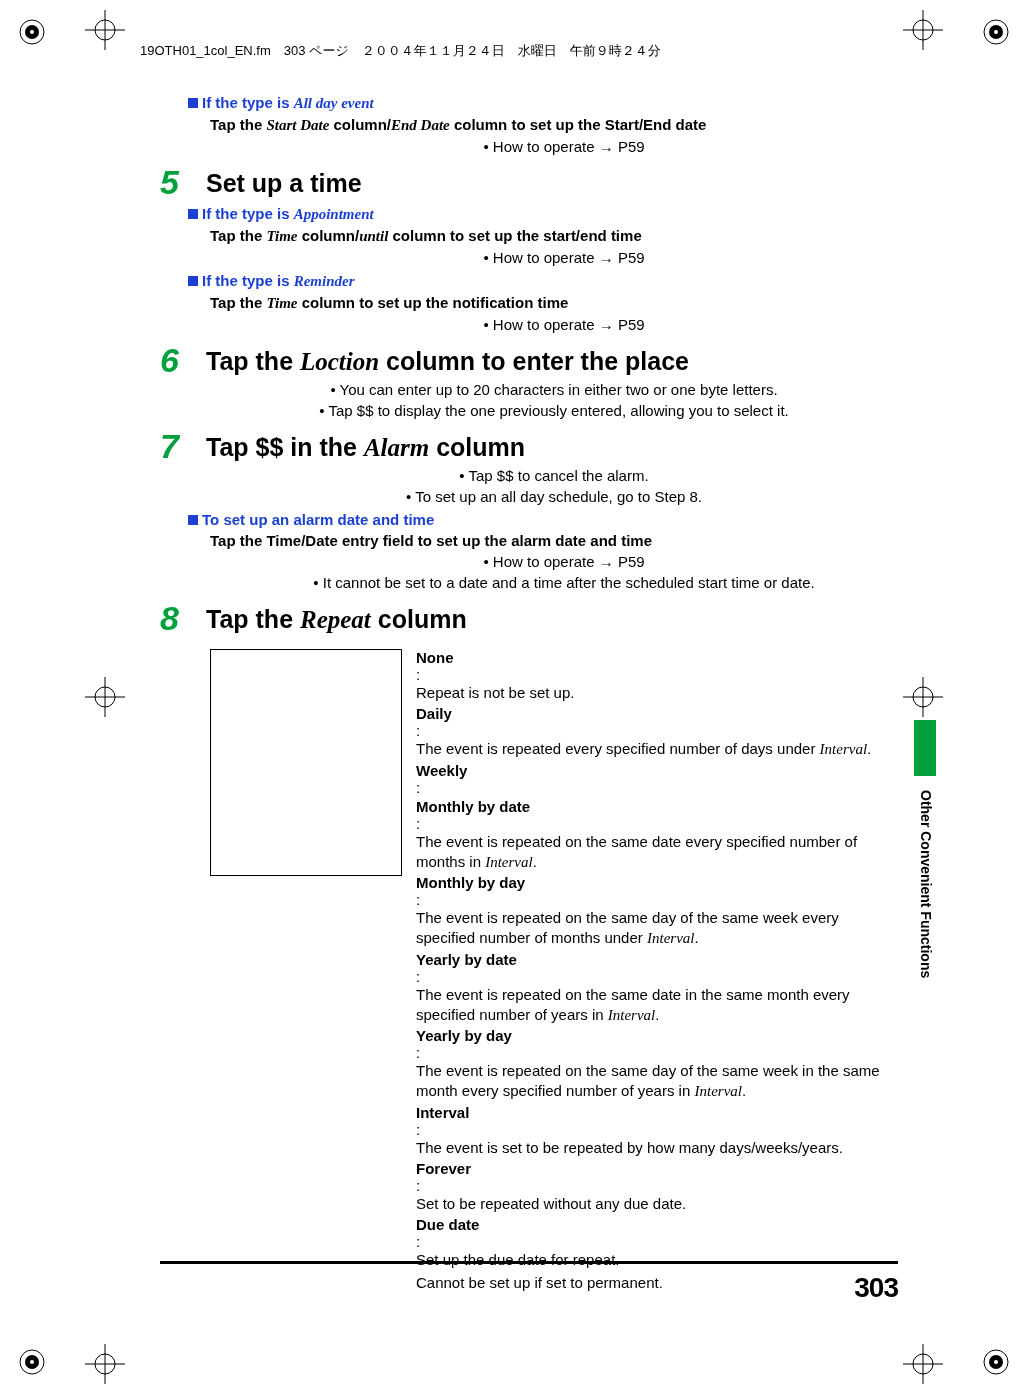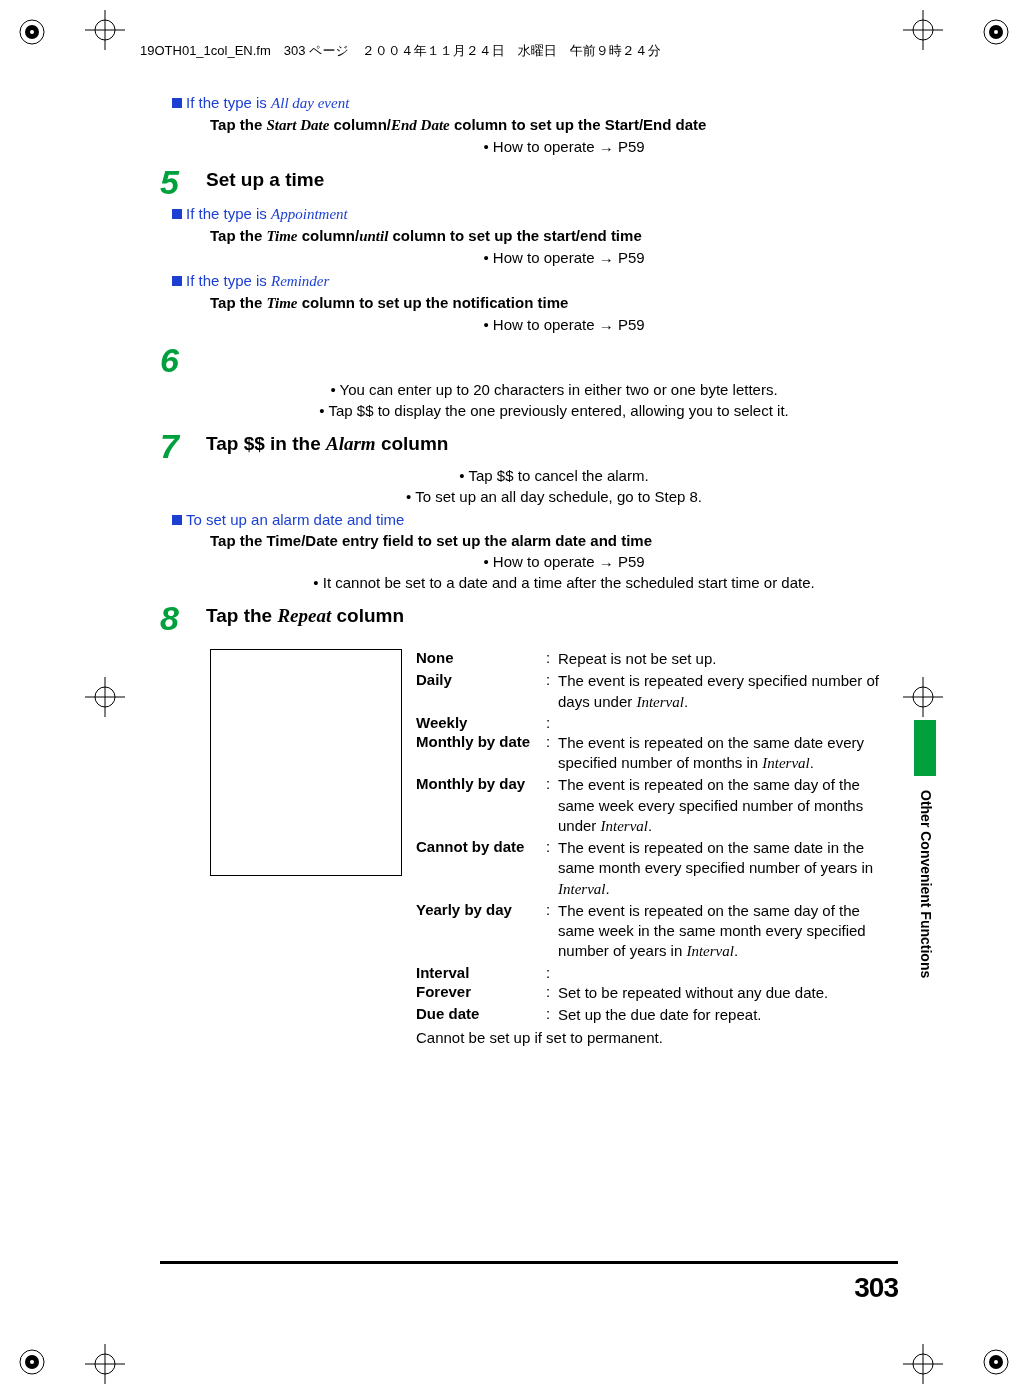--- a/index.html
+++ b/index.html
@@ -48,23 +48,23 @@
   .blue-sq {
     display: inline-block;
     width: 10px;
     height: 10px;
     background: #1a3fd1;
     margin-right: 4px;
     vertical-align: baseline;
   }
   .blue-heading {
     color: #1a3fd1;
-    font-weight: normal;
-    font-size: 15px;
-    margin-left: 12px;
+    font-weight: bold;
+    font-size: 15px;
+    margin-left: 28px;
     margin-top: 6px;
   }
   .bold-line {
     font-weight: bold;
     font-size: 15px;
     margin-left: 50px;
     margin-top: 4px;
   }
   .bullet {
     font-size: 15px;
@@ -91,21 +91,21 @@
     font-size: 34px;
     font-weight: bold;
     font-style: italic;
     width: 46px;
     line-height: 1;
     flex-shrink:0;
     text-align:left;
   }
   .step-title {
     font-weight: bold;
-    font-size: 19px;
+    font-size: 25px;
     padding-top: 4px;
     text-align: center;
   }
   .step-body {
     margin-left: 50px;
   }
   em, .ital { font-style: italic; font-family: "Times New Roman", Times, serif; }
 
   .repeat-area {
     display: flex;
@@ -120,20 +120,21 @@
     flex-shrink: 0;
     background: #fff;
   }
   .defs {
     flex: 1;
     font-size: 15px;
   }
   .def-row {
     display: flex;
     margin-bottom: 2px;
+    flex-direction: column;
   }
   .def-label {
     font-weight: bold;
     width: 130px;
     flex-shrink: 0;
   }
   .def-colon {
     width: 12px;
     flex-shrink:0;
   }
@@ -275,20 +276,23 @@
   <div class="blue-heading">
     <span class="blue-sq"></span><span>If the type is </span><span class="ital">Reminder</span>
   </div>
   <div class="bold-line">
     <span>Tap the </span><span class="ital">Time</span><span> column to set up the notification time</span>
   </div>
   <div class="bullet">How to operate → P59</div>
 
   <div class="step-row">
     <div class="step-num">6</div>
+    <div class="step-title">
+      <span>Tap the </span><span class="ital">Loction</span><span> column to enter the place</span>
+    </div>
   </div>
   <div class="step-body">
     <div class="bullet" style="margin-left:0">You can enter up to 20 characters in either two or one byte letters.</div>
     <div class="bullet" style="margin-left:0">Tap $$ to display the one previously entered, allowing you to select it.</div>
   </div>
 
   <div class="step-row">
     <div class="step-num">7</div>
     <div class="step-title">
       <span>Tap $$ in the </span><span class="ital">Alarm</span><span> column</span>
@@ -334,32 +338,33 @@
           <div class="def-label">Monthly by date</div>
           <div class="def-colon">:</div>
           <div class="def-desc">The event is repeated on the same date every specified number of months in <span class="ital">Interval</span>.</div>
         </div>
         <div class="def-row">
           <div class="def-label">Monthly by day</div>
           <div class="def-colon">:</div>
           <div class="def-desc">The event is repeated on the same day of the same week every specified number of months under <span class="ital">Interval</span>.</div>
         </div>
         <div class="def-row">
-          <div class="def-label">Cannot by date</div>
+          <div class="def-label">Yearly by date</div>
           <div class="def-colon">:</div>
           <div class="def-desc">The event is repeated on the same date in the same month every specified number of years in <span class="ital">Interval</span>.</div>
         </div>
         <div class="def-row">
           <div class="def-label">Yearly by day</div>
           <div class="def-colon">:</div>
           <div class="def-desc">The event is repeated on the same day of the same week in the same month every specified number of years in <span class="ital">Interval</span>.</div>
         </div>
         <div class="def-row">
           <div class="def-label">Interval</div>
           <div class="def-colon">:</div>
+          <div class="def-desc">The event is set to be repeated by how many days/weeks/years.</div>
         </div>
         <div class="def-row">
           <div class="def-label">Forever</div>
           <div class="def-colon">:</div>
           <div class="def-desc">Set to be repeated without any due date.</div>
         </div>
         <div class="def-row">
           <div class="def-label">Due date</div>
           <div class="def-colon">:</div>
           <div class="def-desc">Set up the due date for repeat.</div>

